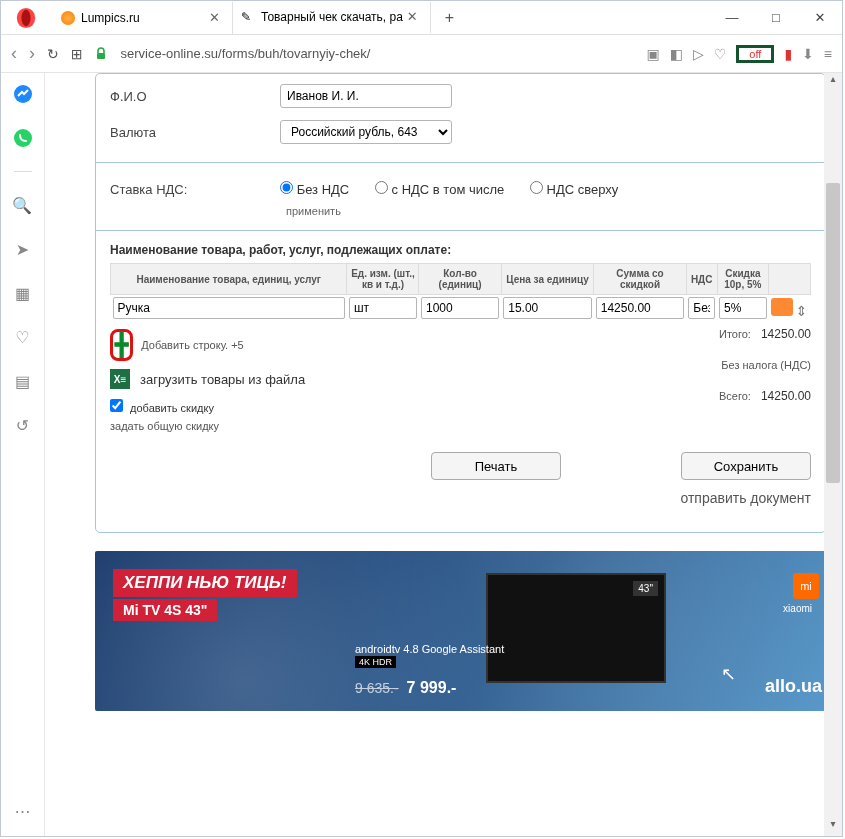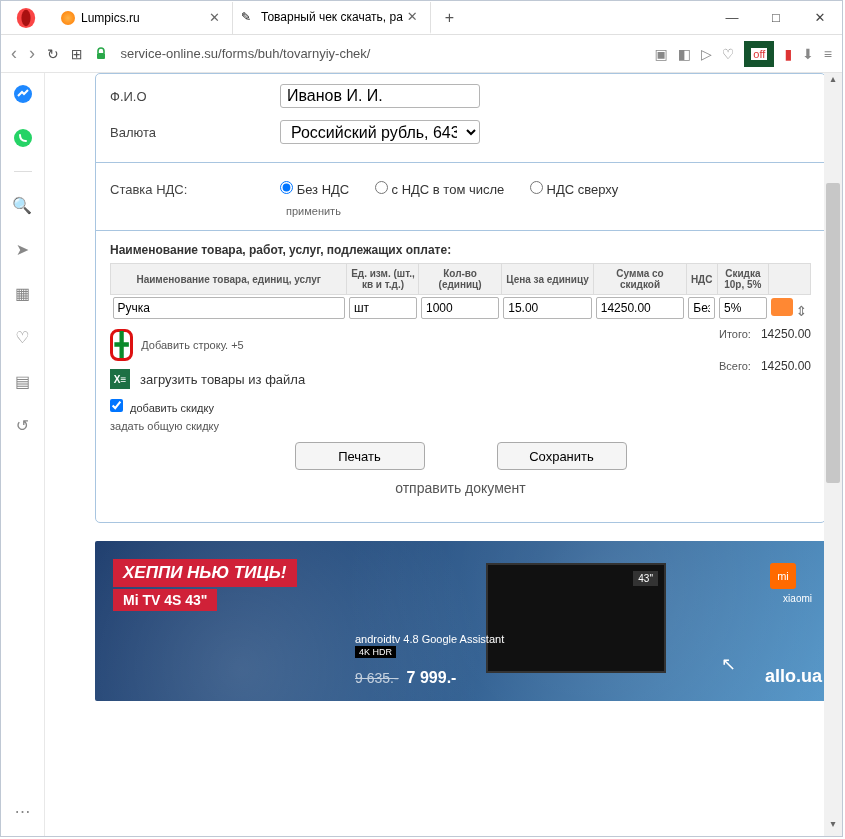--- a/index.html
+++ b/index.html
@@ -19,21 +19,21 @@
 .toolbar .url{flex:1;font-size:13px;color:#555}
 .toolbar .icons-right{display:flex;gap:10px;align-items:center;color:#888}
 .body-row{display:flex;height:calc(100% - 72px)}
 .sidebar{width:44px;background:#fff;border-right:1px solid #e8e8e8;display:flex;flex-direction:column;align-items:center;padding-top:10px;gap:22px;color:#888}
 .sidebar .sicon{width:22px;height:22px;display:flex;align-items:center;justify-content:center;font-size:16px}
 .sidebar .dots{margin-top:auto;margin-bottom:14px}
 .content{flex:1;overflow:auto;background:#fff}
 .form-card{border:1px solid #a8c5e0;border-radius:5px;margin:0 16px 12px 50px;padding:8px 14px 26px;font-size:13px;color:#333}
 .row{display:flex;align-items:center;padding:6px 0}
 .row .lbl{width:170px;color:#444}
-.row select,.row input[type=text].big{width:200px;height:24px;border:1px solid #b5b5b5;border-radius:3px;font-size:16px;padding:0 6px;background:#fff}
+.row select,.row input[type=text].big{width:172px;height:24px;border:1px solid #b5b5b5;border-radius:3px;font-size:12px;padding:0 6px;background:#fff}
 .row.fio input{width:330px}
 .row .cutoff{border-top:none;border-top-left-radius:0;border-top-right-radius:0}
 .radios label{margin-right:22px;font-size:13px}
 .apply-link{font-size:11px;color:#666;margin-left:176px;margin-top:2px;display:inline-block}
 .section-rule{border-top:1px solid #a8c5e0;margin:12px -14px 12px}
 .tbl-title{font-weight:bold;font-size:12px;margin:4px 0 6px}
 .tbl{width:100%;border-collapse:collapse;font-size:11px}
 .tbl th{background:#f1f1f1;border:1px solid #dcdcdc;padding:4px 2px;font-weight:bold;text-align:center;color:#555;font-size:10px}
 .tbl td{padding:2px;border:none}
 .tbl input{width:100%;height:22px;border:1px solid #b5b5b5;border-radius:2px;font-size:12px;padding:0 4px}
@@ -42,30 +42,30 @@
 .add-row{display:flex;align-items:center;gap:8px;margin-top:8px}
 .plus-highlight{border:3px solid #d11;border-radius:8px;padding:2px}
 .plus-icon{font-size:22px;font-weight:bold;color:#0a8a2a;line-height:1}
 .add-row .txt{font-size:11px;color:#555}
 .excel-row{display:flex;align-items:center;gap:10px;margin-top:8px}
 .excel-icon{width:20px;height:20px;background:#1d7044;color:#fff;font-size:10px;display:flex;align-items:center;justify-content:center;font-weight:bold}
 .chk-row{margin-top:10px;font-size:11px}
 .chk-row input{margin-right:4px}
 .discount-link{font-size:11px;color:#555;margin-top:6px;display:block}
 .form-card{position:relative}
-.btns{display:flex;justify-content:center;gap:72px;margin-top:10px}
+.btns{display:flex;justify-content:flex-end;gap:120px;margin-top:20px}
 .btns button{width:130px;height:28px;border:1px solid #aaa;border-radius:4px;background:#f5f5f5;font-size:13px}
-.send-link{text-align:center;font-size:14px;color:#555;margin-top:10px}
+.send-link{text-align:right;font-size:14px;color:#555;margin-top:10px}
 .ad{margin:18px 16px 0 50px;height:160px;background:linear-gradient(120deg,#1a3a6b 0%,#2d5c8f 55%,#5798c9 100%);position:relative;border-radius:2px;overflow:hidden;color:#fff}
 .ad::before{content:"";position:absolute;inset:0;background:radial-gradient(circle at 20% 80%,rgba(255,255,255,.15) 0,transparent 40%),radial-gradient(circle at 70% 30%,rgba(255,255,255,.1) 0,transparent 50%)}
 .ad .badge1{position:absolute;left:18px;top:18px;background:#d02138;padding:4px 10px;font-weight:bold;font-style:italic;font-size:17px}
 .ad .badge2{position:absolute;left:18px;top:48px;background:#d02138;padding:3px 10px;font-weight:bold;font-size:14px}
 .ad .tv{position:absolute;right:160px;top:22px;width:180px;height:110px;background:#111;border:2px solid #333}
 .ad .tv::after{content:"43\"";position:absolute;right:6px;top:6px;background:#333;font-size:10px;padding:2px 5px}
-.ad .logo{position:absolute;right:30px;top:22px;width:26px;height:26px;background:#ff6a00;border-radius:3px;display:flex;align-items:center;justify-content:center;font-size:11px}
+.ad .logo{position:absolute;right:7px;top:22px;width:26px;height:26px;background:#ff6a00;border-radius:3px;display:flex;align-items:center;justify-content:center;font-size:11px}
 .ad .brand{position:absolute;right:14px;top:52px;font-size:10px}
 .ad .android{position:absolute;left:260px;bottom:44px;font-size:11px}
 .ad .price{position:absolute;left:260px;bottom:14px;font-size:14px}
 .ad .price .old{text-decoration:line-through;opacity:.7;margin-right:8px}
 .ad .price .new{font-weight:bold;font-size:16px}
 .ad .allo{position:absolute;right:4px;bottom:14px;font-size:18px;font-weight:bold}
 .ad .cursor{position:absolute;right:90px;bottom:26px;font-size:18px}
 .srow{display:flex;justify-content:flex-end;gap:10px;align-items:center;font-size:12px;margin-top:6px}
 .srow .k{font-size:11px;color:#555}
 .mid{display:flex;gap:20px}
@@ -114,21 +114,21 @@
           <rect x="3" y="6" width="8" height="6" rx="1" fill="#2aa84a"></rect>
           <path d="M4 6V4a3 3 0 016 0v2" fill="none" stroke="#2aa84a" stroke-width="1.6"></path>
         </svg>
       </span>
    <span class="url">service-online.su/forms/buh/tovarnyiy-chek/</span>
    <div class="icons-right">
      <span>▣</span>
      <span>◧</span>
      <span>▷</span>
      <span>♡</span>
-     <span style="color:#d33;font-size:11px;border:7px solid #14532d;padding:0 2px">off</span>
+     <span style="color:#d33;font-size:11px;border:3px solid #14532d;padding:0 10px">off</span>
      <span style="color:#d33">▮</span>
      <span>⬇</span>
      <span>≡</span>
    </div>
  </div>
 
  <div class="body-row">
   <div class="sidebar">
     <span class="sicon">
           <svg width="20" height="20" viewBox="0 0 20 20">
@@ -216,20 +216,23 @@
             <label><input type="checkbox" checked="" style=""> <span>добавить скидку</span></label>
           </div>
           <span class="discount-link">задать общую скидку</span>
         </div>
         <div class="right-sums">
           <div class="srow">
                 <span class="k">Итого:</span>
                 <span>14250.00</span>
               </div>
           <div class="srow" style="margin-top:18px">
+                <span class="k">Без налога (НДС)</span>
+              </div>
+          <div class="srow" style="margin-top:18px">
                 <span class="k">Всего:</span>
                 <span>14250.00</span>
               </div>
         </div>
       </div>
 
       <div class="btns">
         <button>Печать</button>
         <button>Сохранить</button>
       </div>

